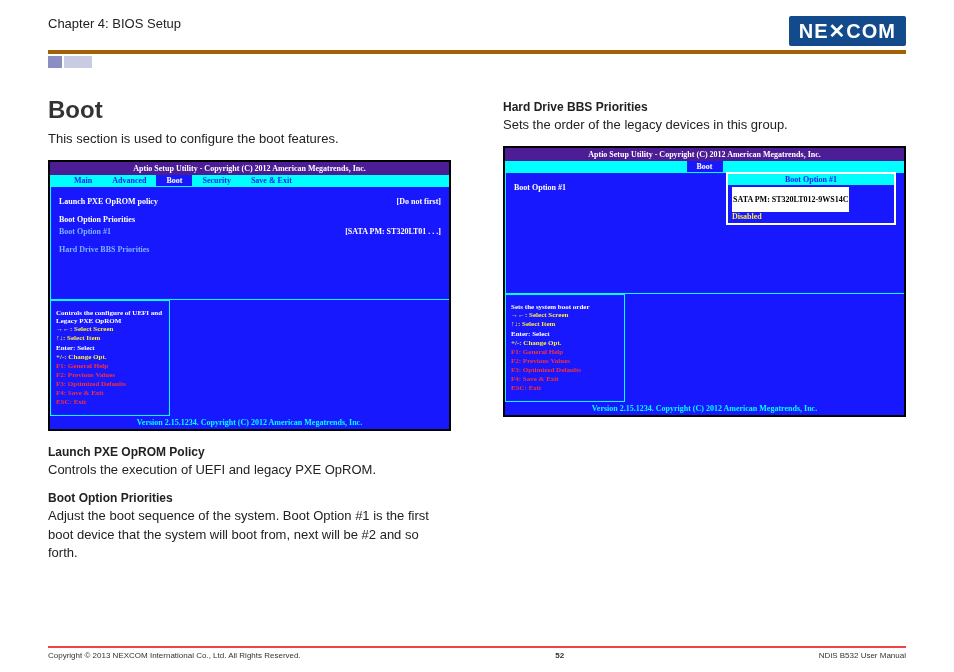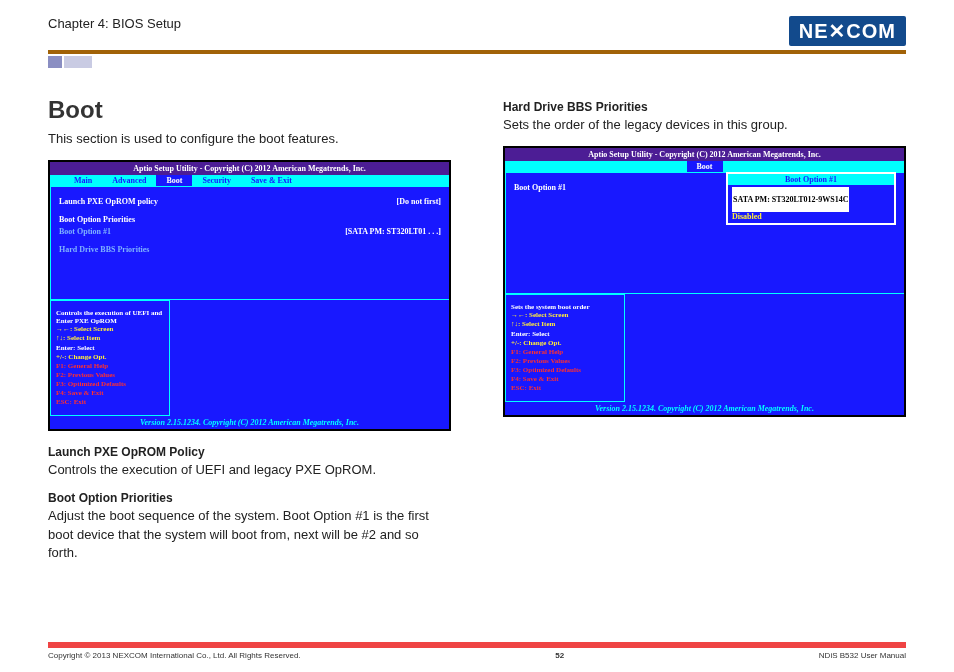--- a/index.html
+++ b/index.html
@@ -28,27 +28,27 @@
   .bios-right { width: 120px; border: 1px solid #00ffff; padding: 8px 5px; color: #fff; font-size: 7px; display: flex; flex-direction: column; }
   .bios-row { display: flex; justify-content: space-between; margin-bottom: 3px; }
   .bios-row .val { color: #fff; }
   .blue-link { color: #7fb2ff; }
   .bios-help-top { flex:1; }
   .bios-keys { margin-top: auto; }
   .bios-keys div { line-height: 1.3; }
   .ky-yellow { color:#ffeb3b; }
   .ky-white { color:#fff; }
   .ky-red { color:#ff3030; }
-  .bios-footer { background: #1818ff; color: #00ffff; text-align: center; font-size: 8px; padding: 2px 0; font-style: italic; }
+  .bios-footer { background: #1818ff; color: #00ffff; text-align: center; font-size: 8px; padding: 2px 0; }
   .popup { position: absolute; right: 8px; bottom: 68px; width: 170px; background: #1818ff; border: 2px solid #fff; padding: 0; font-size: 8px;}
   .popup-title { background:#00ffff; color:#1818ff; text-align:center; padding:1px 0; }
   .popup-body { padding: 2px 4px; }
   .popup-sel { background:#fff; color:#000; padding:8px 1px; display:inline-block;}
   .footer { position: absolute; left: 48px; right: 48px; bottom: 12px; }
-  .footer-line { border-top: 6px solid #ef4444; display:flex; justify-content:space-between; align-items:center; padding-top:3px; }
+  .footer-line { border-top: 2px solid #ef4444; display:flex; justify-content:space-between; align-items:center; padding-top:3px; }
   .footer-logo { color:#8a8ec2; font-weight:bold; font-size:13px; letter-spacing:1px; }
   .footer-text { font-size:8px; color:#333; }
   .sq { display:inline-block; width:6px; height:6px; background:#8a8ec2; margin-left:2px;}
   .sq.grey { background:#c9cbe3;}
 </style>
 </head>
 <body>
 
 <div class="page">
   <div class="top-bar">
@@ -92,21 +92,21 @@
             <div class="bios-row blue-link">
               <span>Boot Option #1</span>
               <span class="val blue-link">[SATA  PM:  ST320LT01 . . .]</span>
             </div>
             <div style="height:6px;"></div>
             <div class="bios-row blue-link">
               <span>Hard Drive BBS Priorities</span>
             </div>
           </div>
           <div class="bios-right">
-            <div class="bios-help-top">Controls the execution of UEFI and Enter PXE OpROM</div>
+            <div class="bios-help-top">Controls the configure of UEFI and Legacy PXE OpROM</div>
             <div class="bios-keys">
               <div class="ky-yellow">→←: Select Screen</div>
               <div class="ky-yellow">↑↓: Select Item</div>
               <div class="ky-white">Enter: Select</div>
               <div class="ky-yellow">+/-: Change Opt.</div>
               <div class="ky-red">F1: General Help</div>
               <div class="ky-red">F2: Previous Values</div>
               <div class="ky-red">F3: Optimized Defaults</div>
               <div class="ky-red">F4: Save &amp; Exit</div>
               <div class="ky-red">ESC: Exit</div>

